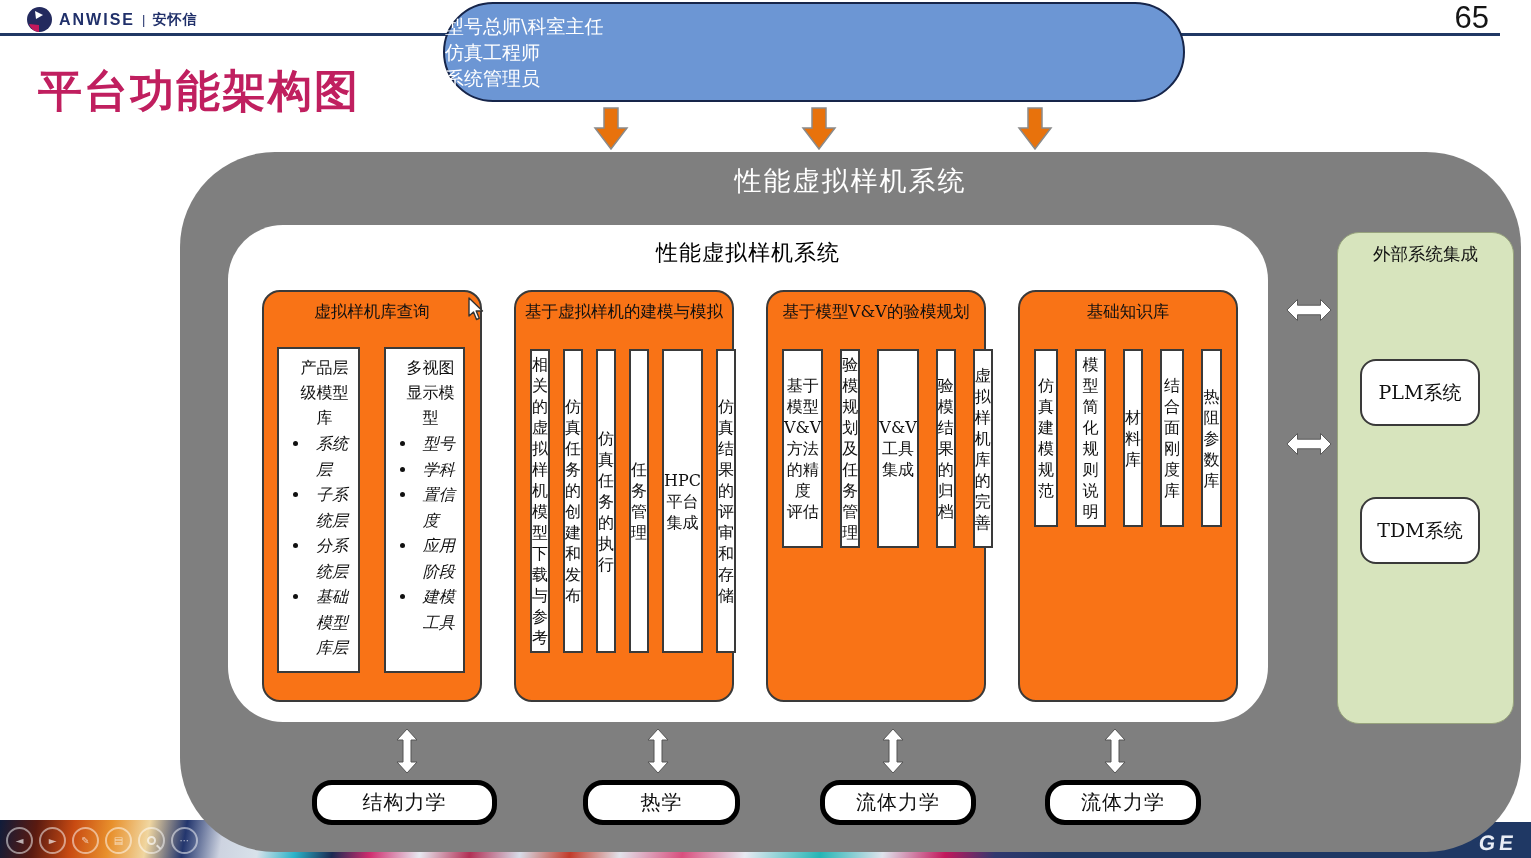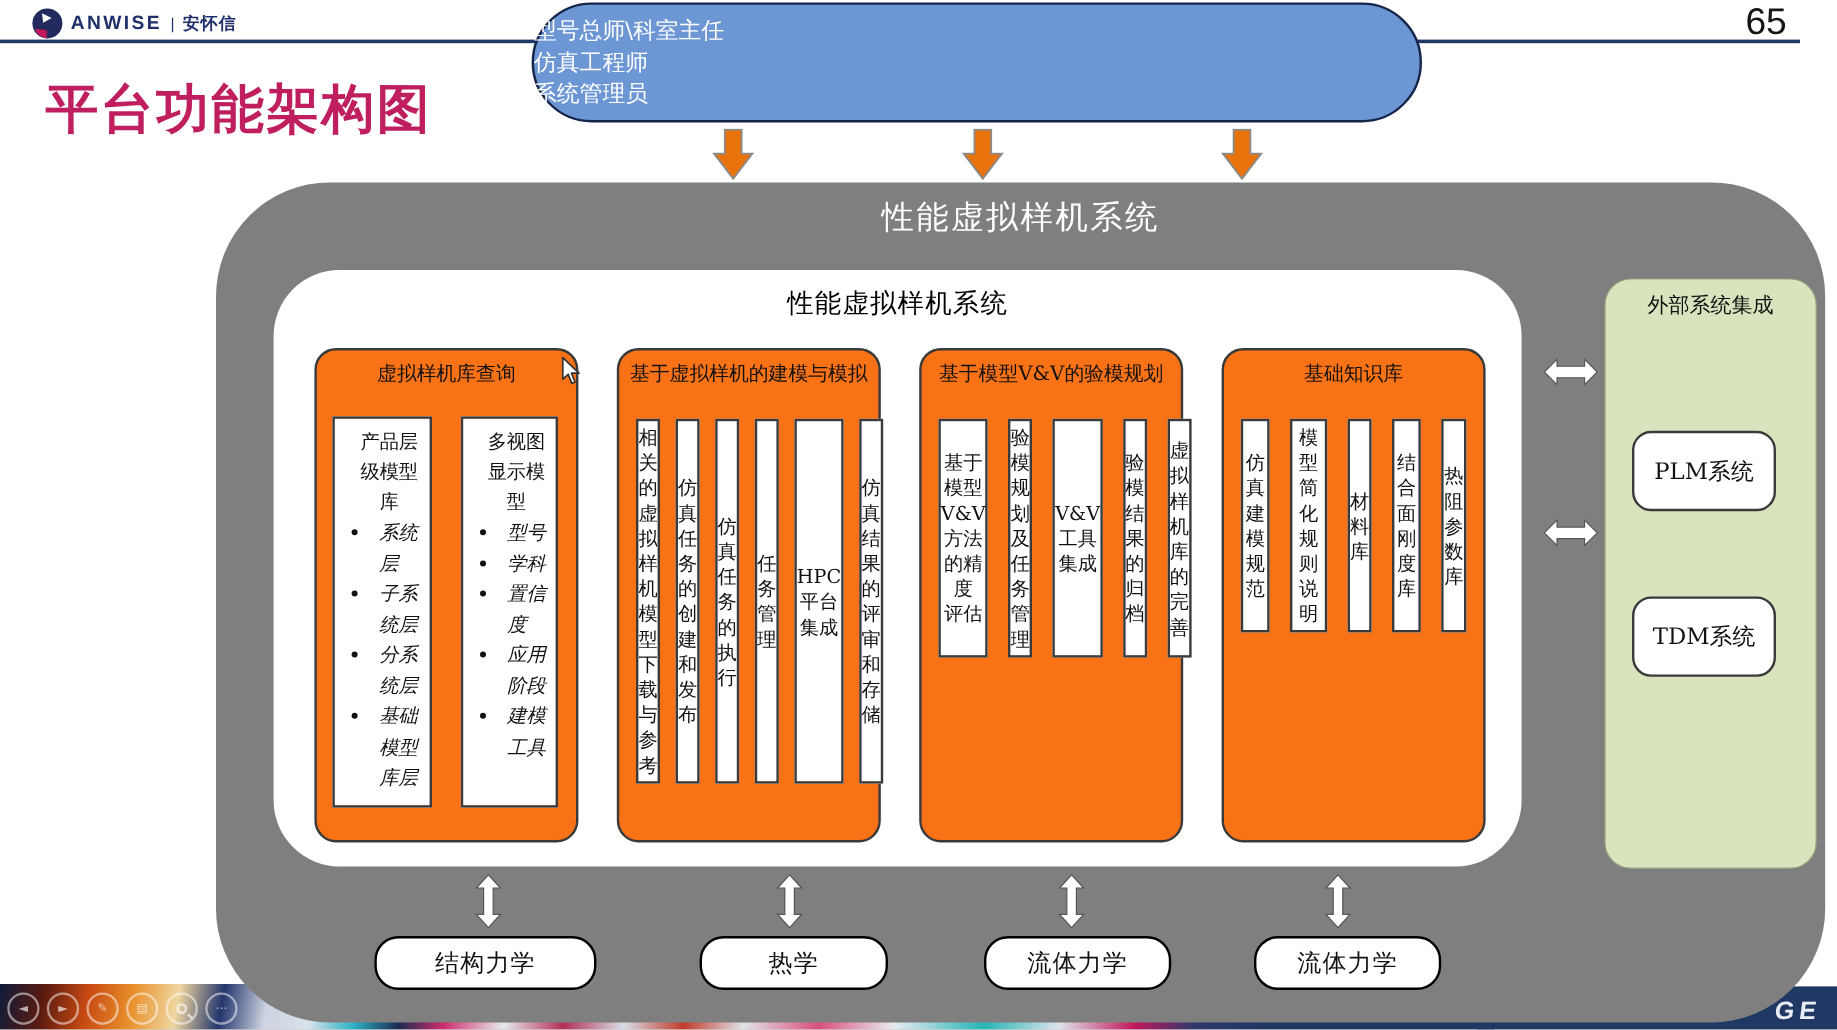--- a/index.html
+++ b/index.html
@@ -74,21 +74,21 @@
   .ext-box{position:absolute;left:22px;width:120px;height:67px;background:#fff;
            border:2px solid #3a3a3a;border-radius:16px;display:flex;align-items:center;
            justify-content:center;font-size:19px;}
   .ext-box.plm{top:126px;} .ext-box.tdm{top:264px;}
   .h-arrow{position:absolute;width:46px;height:28px;}
   .ha1{left:1106px;top:144px;} .ha2{left:1106px;top:278px;}
 
   
   .v-arrow{position:absolute;top:576px;width:24px;height:46px;}
   .va1{left:215px;} .va2{left:466px;} .va3{left:701px;} .va4{left:923px;}
-  .bottom-box{position:absolute;top:628px;height:45px;background:#fff;border:2px solid #000000;
+  .bottom-box{position:absolute;top:628px;height:45px;background:#fff;border:5px solid #000000;
               border-radius:20px;display:flex;align-items:center;justify-content:center;
               font-size:20px;letter-spacing:1px;}
   .bb1{left:132px;width:185px;} .bb2{left:403px;width:157px;}
   .bb3{left:640px;width:156px;} .bb4{left:865px;width:156px;}
 
   
   .footer-strip{position:absolute;left:0;bottom:0;width:1245px;height:38px;z-index:1;
     background:linear-gradient(100deg,#101c3a 0%,#5a1a10 3%,#c84a12 6%,#e8902c 9%,
       #f0d6a0 12%,#23366e 15%,#cdd3e0 18%,#d8e2ea 21%,#2bb3c8 24%,#1b2a52 27%,#cf2d6e 30%,
       #e8e8f0 34%,#b23055 38%,#d8dce8 42%,#c23b2a 46%,#e2e2ea 50%,#d94f7e 55%,#e8eaf2 60%,

